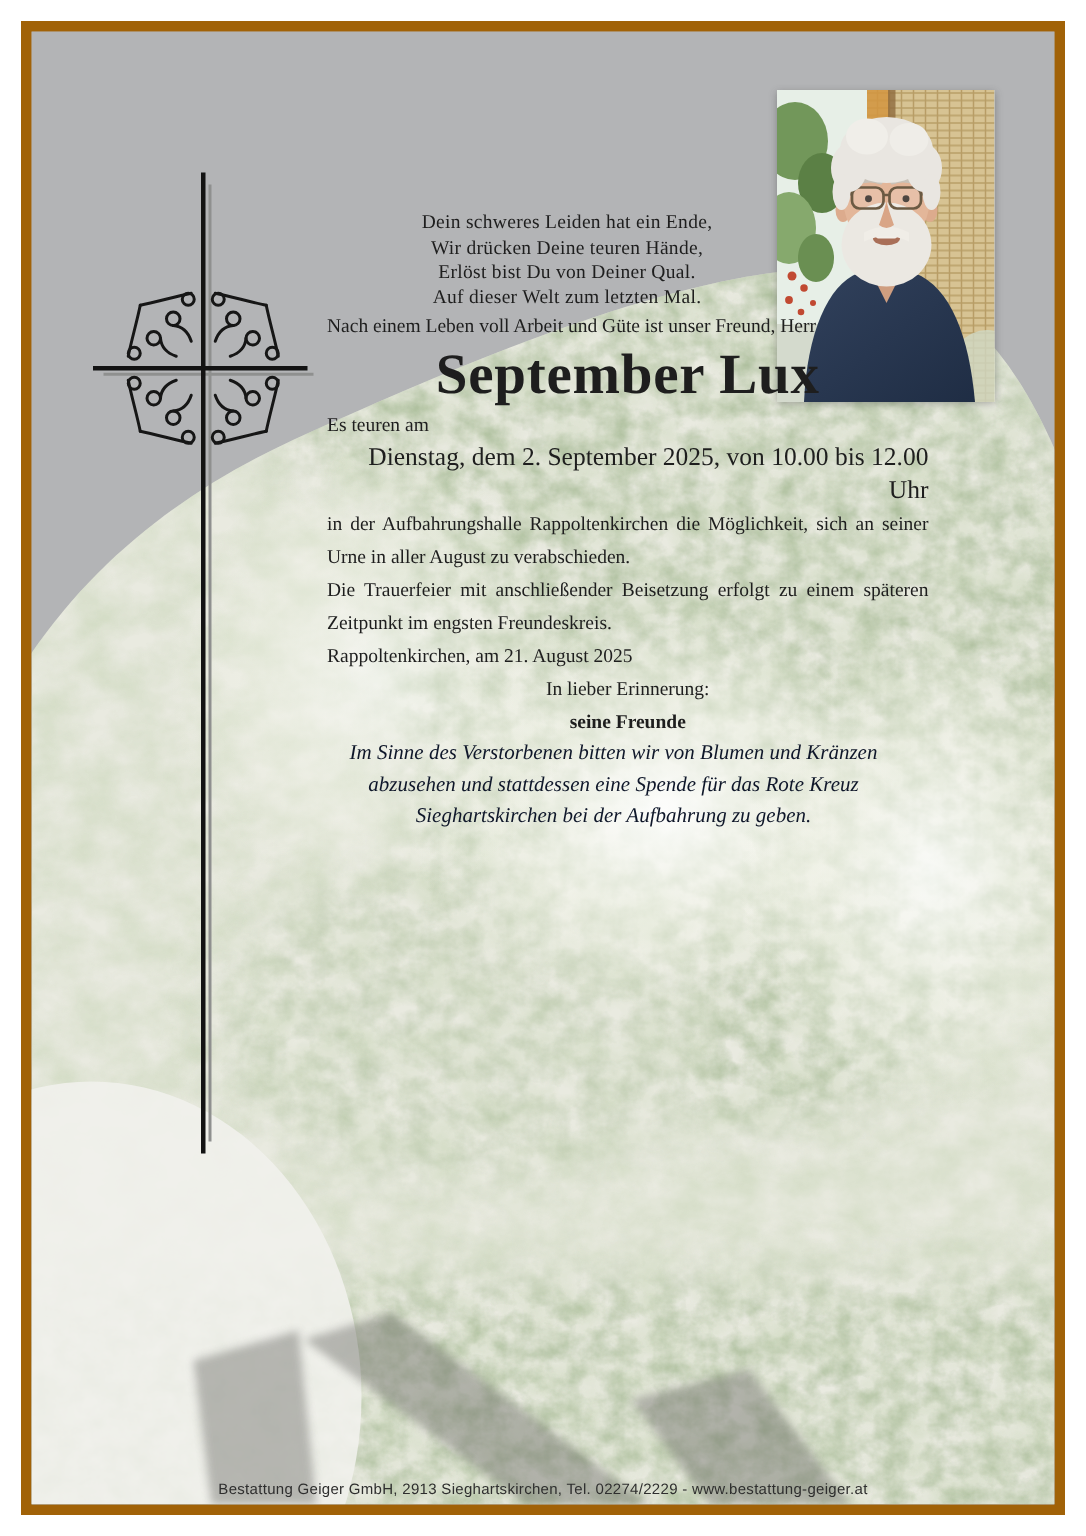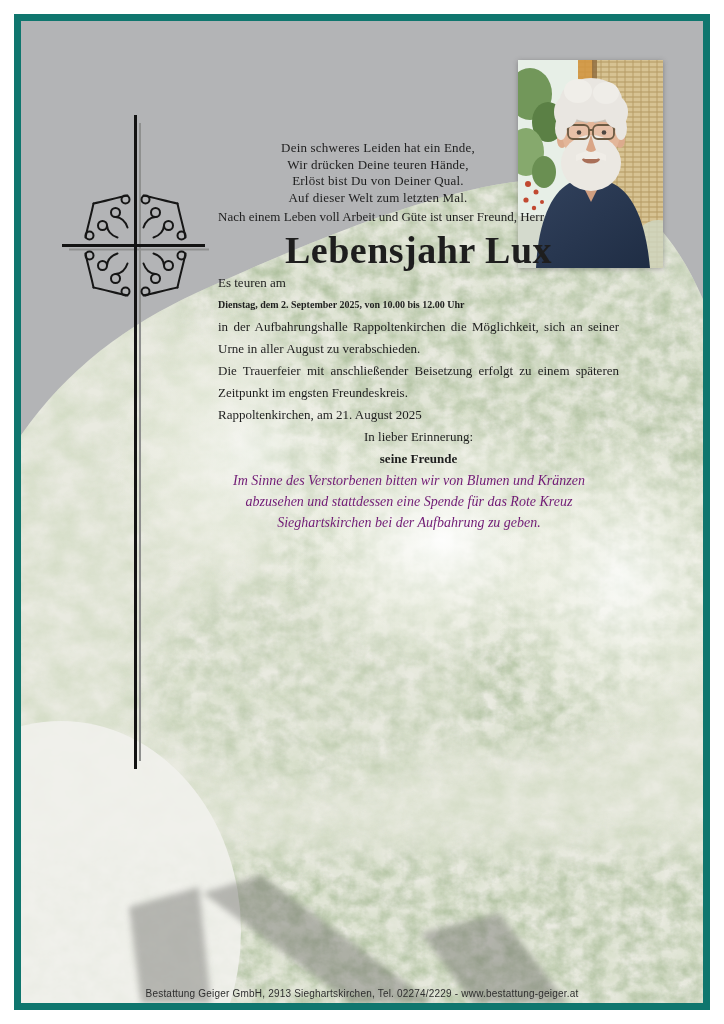--- a/index.html
+++ b/index.html
@@ -2,47 +2,47 @@
 <html><head>
 <meta charset="utf-8">
 <style>
   html,body{margin:0;padding:0;background:#ffffff;}
   .page{
     position:relative;width:724px;height:1024px;background:#ffffff;
     font-family:"Liberation Serif",serif;color:#1e1e1e;overflow:hidden;
   }
   .frame{
     position:absolute;left:14px;top:14px;width:682px;height:982px;
-    border:7px solid #0f766e;background:#b4b5b7;overflow:hidden;
+    border:7px solid #a16207;background:#b4b5b7;overflow:hidden;
   }
   .bg{position:absolute;left:0;top:0;width:682px;height:982px;}
   .cross{position:absolute;left:30px;top:80px;}
   .photo{
     position:absolute;left:497px;top:39px;width:145px;height:208px;
     box-shadow:0 1px 5px rgba(60,60,60,.4);
   }
   .photo svg{display:block;}
   .content{position:absolute;left:197px;top:119px;width:401px;}
   .content p, .content h1, .content .poem{margin:0;}
   .poem{font-size:13px;line-height:16.5px;width:320px;text-align:center;letter-spacing:.2px;}
   .body-text{font-size:13px;line-height:22px;}
   .just{text-align:justify;}
   .intro{margin-top:106px;}
   .name{margin-top:20px;font-size:38px;line-height:44px;font-weight:bold;text-align:center;letter-spacing:.5px;}
   .death{margin-top:33px;}
   .lead{margin-top:8px;}
-  .datetime{margin-top:9px;font-weight:bold;text-align:left;font-size:10px;}
+  .datetime{margin-top:9px;font-weight:normal;text-align:right;font-size:17px;}
   .viewing{margin-top:15px;}
   .funeral{margin-top:8px;}
   .place{margin-top:14px;}
   .memory{margin-top:26px;text-align:center;}
   .mourners{margin-top:13px;text-align:center;font-weight:bold;}
   .donation{
     margin:45px auto 0 auto;width:382px;text-align:center;
-    font-style:italic;font-size:14px;line-height:21px;color:#701a75;
+    font-style:italic;font-size:14px;line-height:21px;color:#0f172a;
   }
   .footer{
     position:absolute;left:0;bottom:4px;width:100%;text-align:center;
     font-family:"Liberation Sans",sans-serif;font-size:10px;color:#2e2e2e;letter-spacing:.2px;
   }
 </style>
 </head>
 <body>
 
 <div class="page">
@@ -200,21 +200,21 @@
     <div class="content">
       <div class="poem">
         <div>Dein schweres Leiden hat ein Ende,</div>
         <div>Wir drücken Deine teuren Hände,</div>
         <div>Erlöst bist Du von Deiner Qual.</div>
         <div>Auf dieser Welt zum letzten Mal.</div>
       </div>
 
       <p class="body-text intro">Nach einem Leben voll Arbeit und Güte ist unser Freund, Herr</p>
 
-      <h1 class="name">Lebensjahr Lux</h1>
+      <h1 class="name">September Lux</h1>
 
 
       <p class="body-text lead">Es teuren am</p>
 
       <p class="body-text datetime">Dienstag, dem 2. September 2025, von 10.00 bis 12.00 Uhr</p>
 
       <p class="body-text just viewing">in der Aufbahrungshalle Rappoltenkirchen die Möglichkeit, sich an seiner Urne in aller August zu verabschieden.</p>
 
       <p class="body-text just funeral">Die Trauerfeier mit anschließender Beisetzung erfolgt zu einem späteren Zeitpunkt im engsten Freundeskreis.</p>
 

